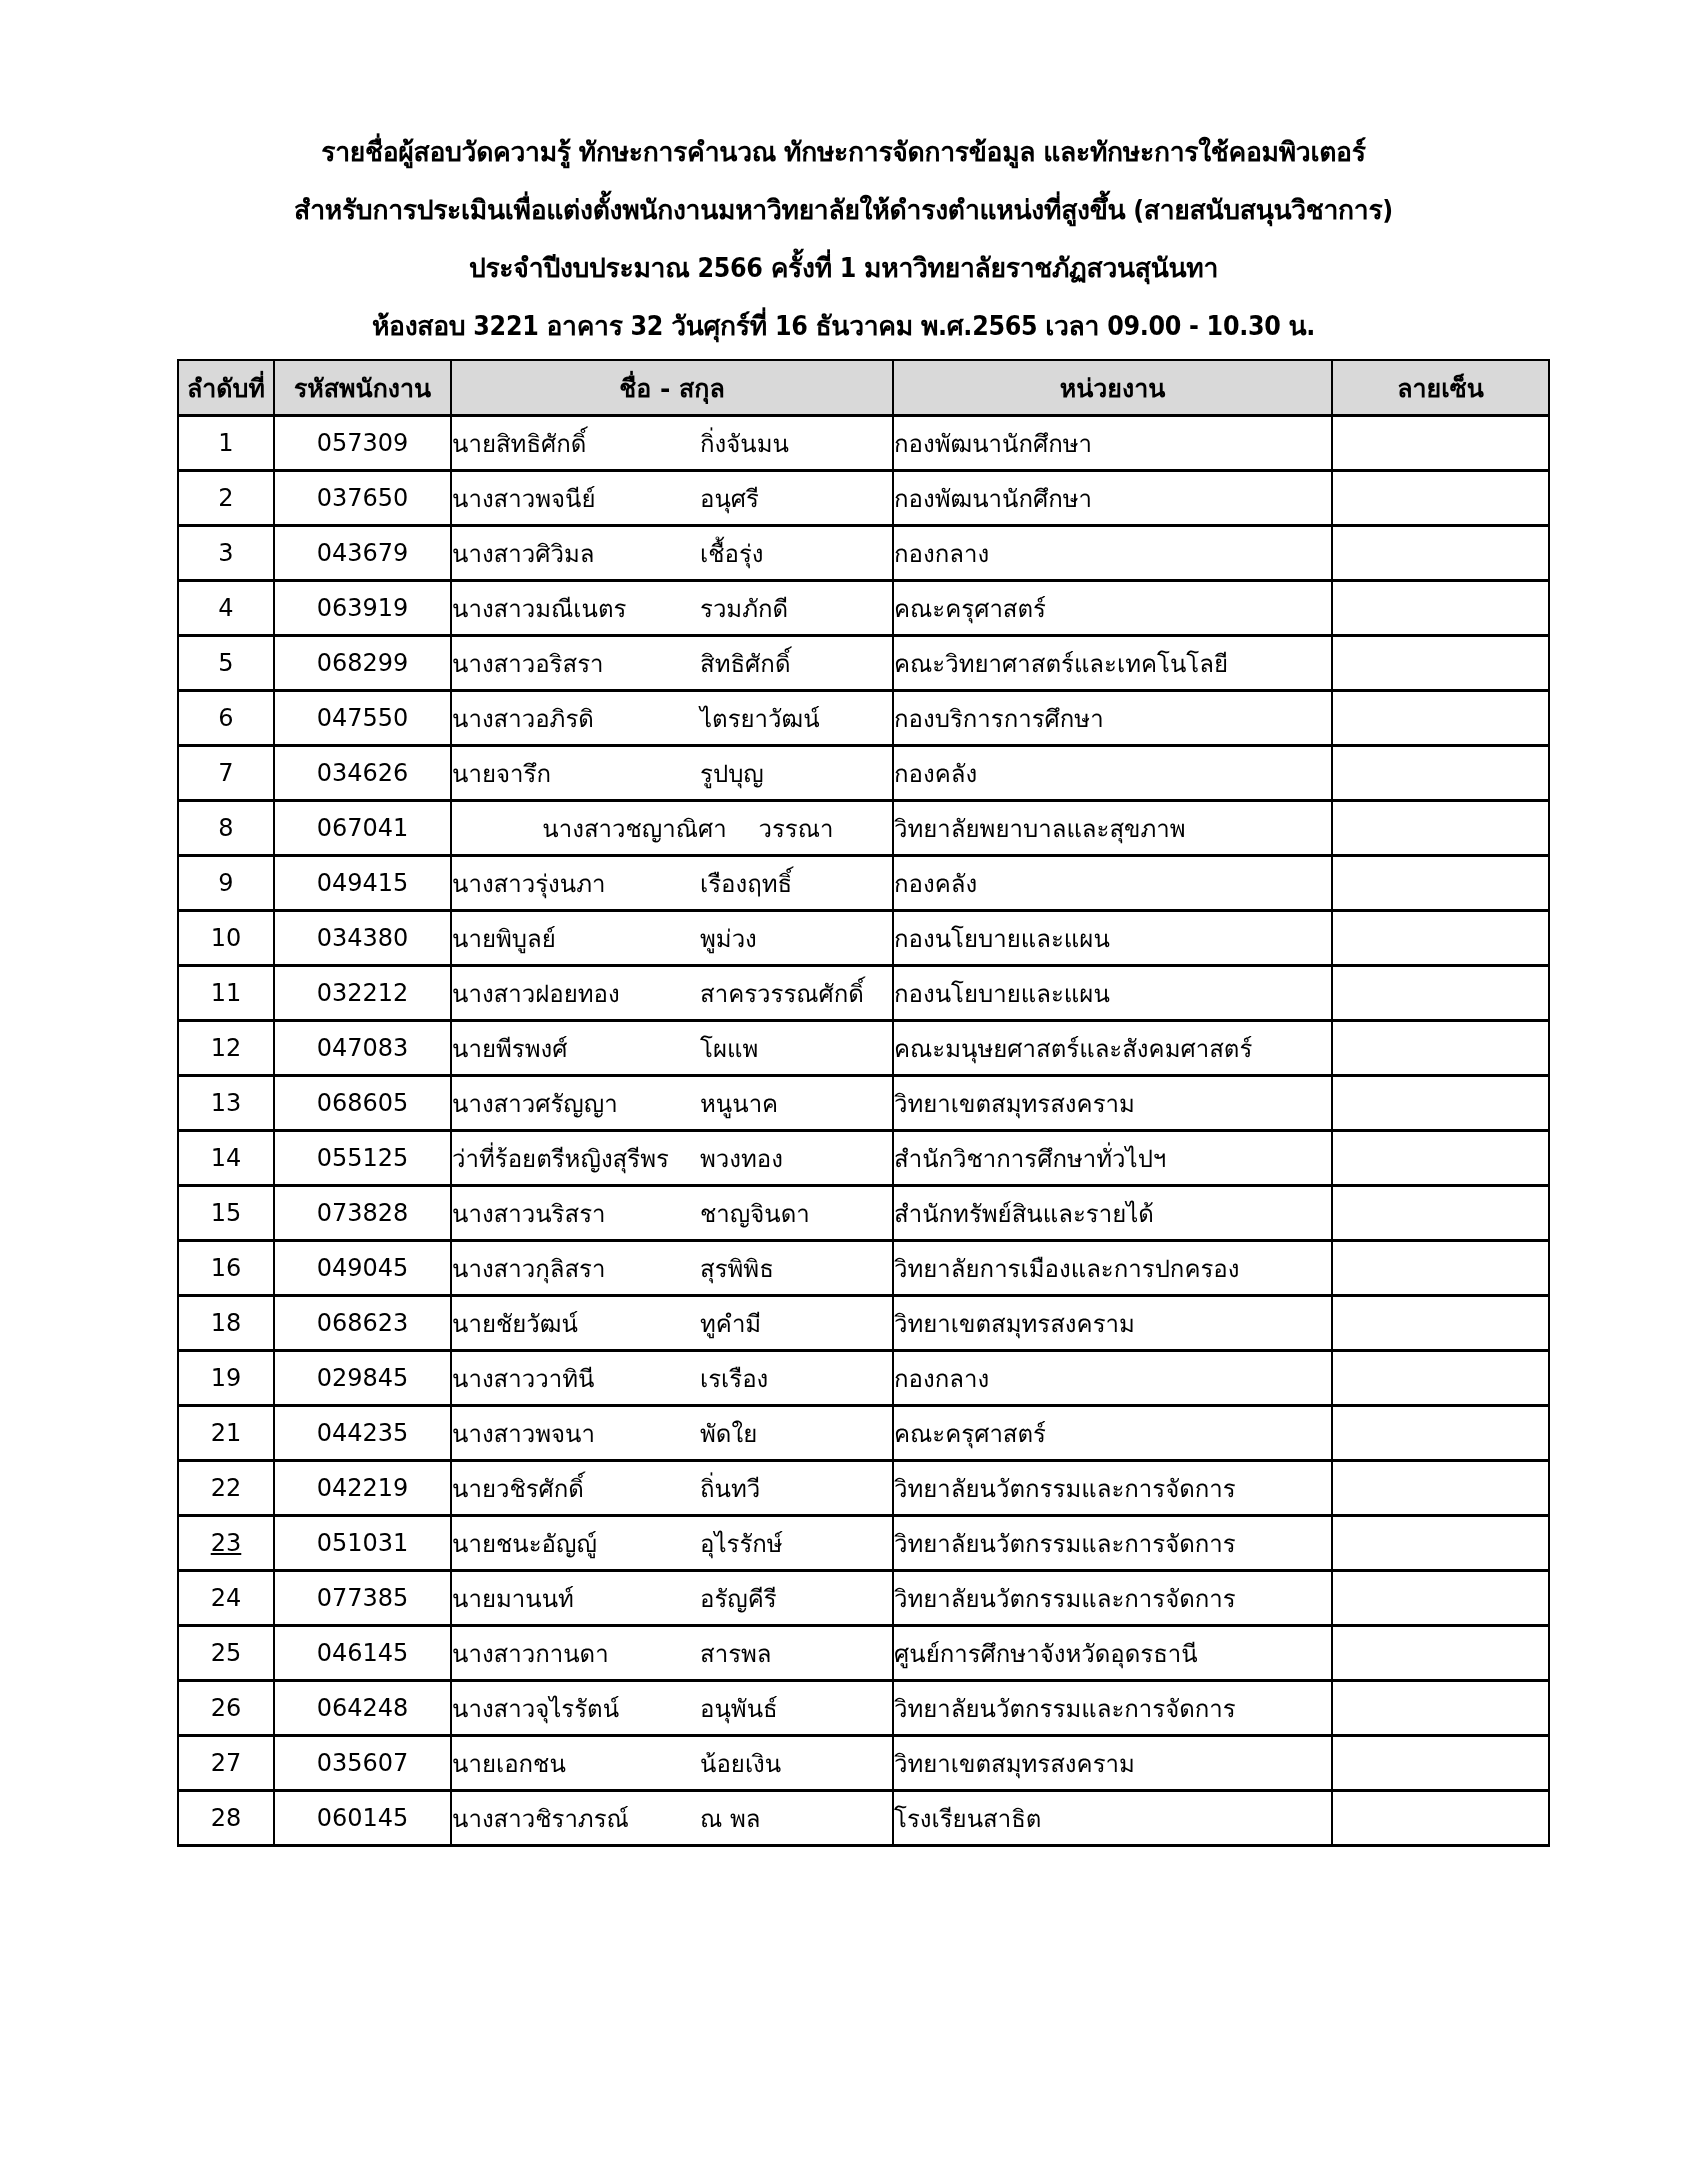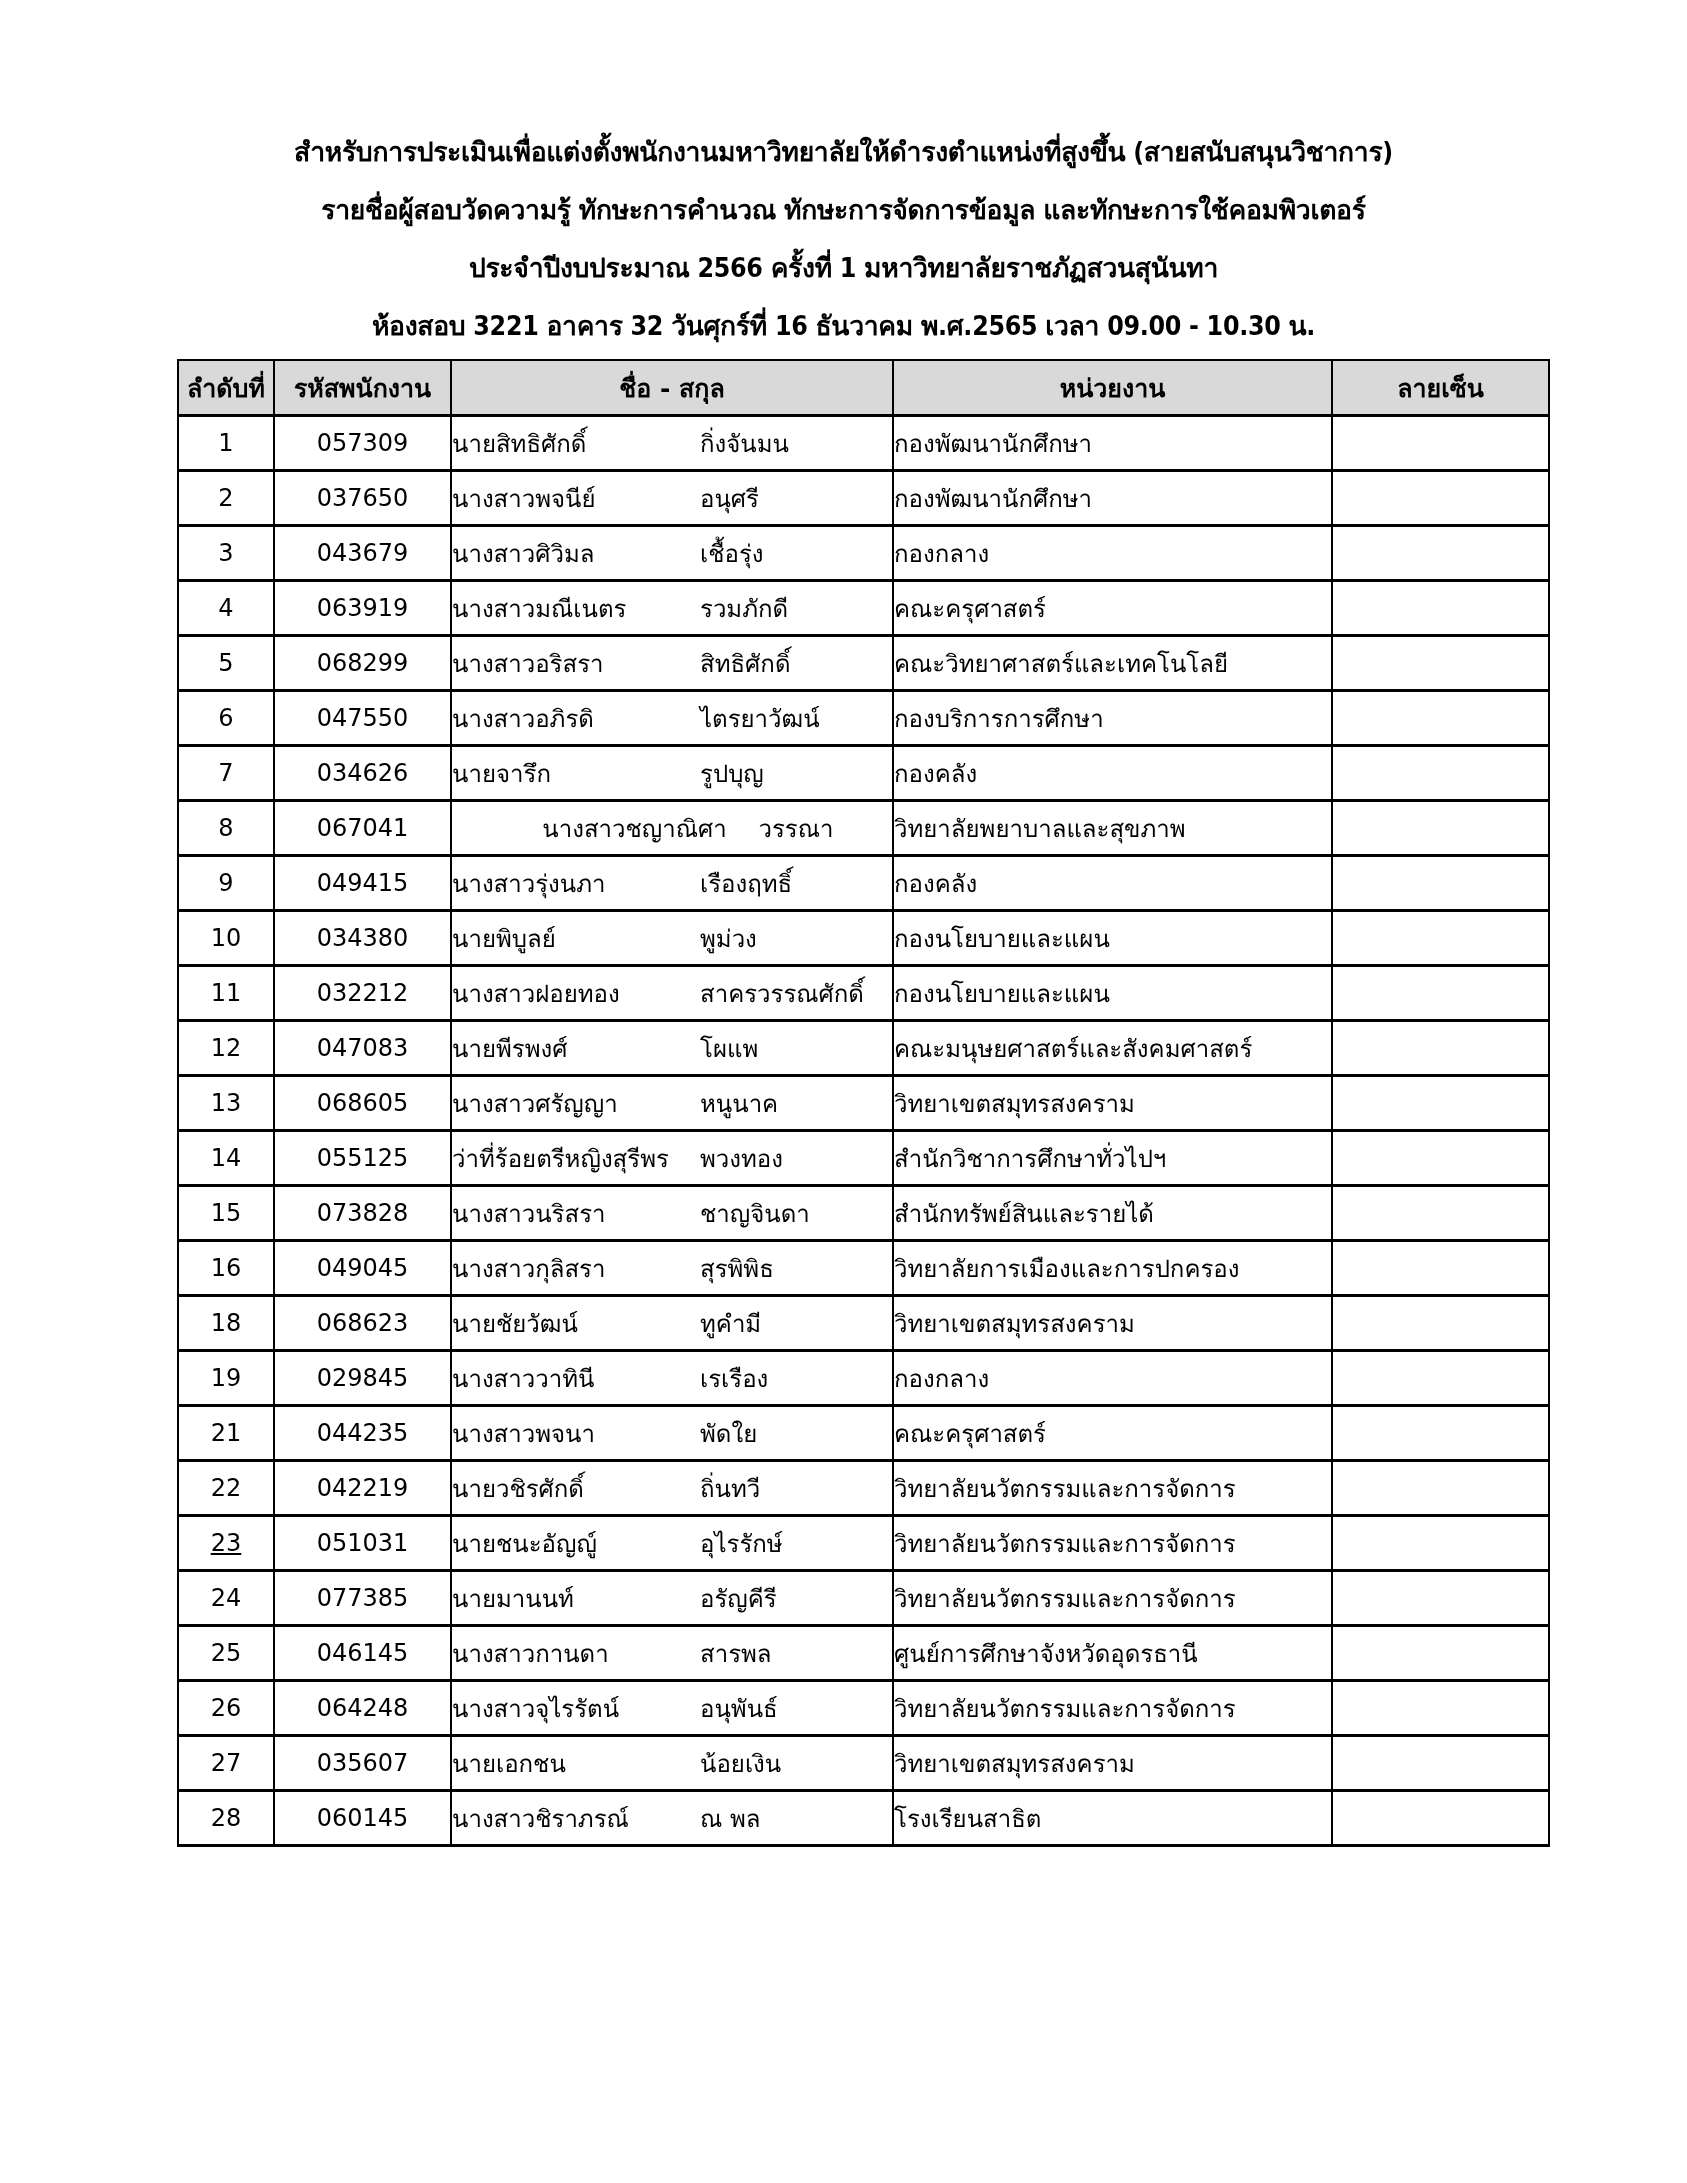--- a/index.html
+++ b/index.html
@@ -76,22 +76,22 @@
     col.w-no { width: 96px; }
     col.w-code { width: 177px; }
     col.w-name { width: 442px; }
     col.w-unit { width: 439px; }
     col.w-sign { width: 217px; }
   </style>
 </head>
 <body>
 
 <div class="title-block">
+  <div class="title-line">รายชื่อผู้สอบวัดความรู้ ทักษะการคำนวณ ทักษะการจัดการข้อมูล และทักษะการใช้คอมพิวเตอร์</div>
   <div class="title-line">สำหรับการประเมินเพื่อแต่งตั้งพนักงานมหาวิทยาลัยให้ดำรงตำแหน่งที่สูงขึ้น (สายสนับสนุนวิชาการ)</div>
-  <div class="title-line">รายชื่อผู้สอบวัดความรู้ ทักษะการคำนวณ ทักษะการจัดการข้อมูล และทักษะการใช้คอมพิวเตอร์</div>
   <div class="title-line">ประจำปีงบประมาณ 2566 ครั้งที่ 1 มหาวิทยาลัยราชภัฏสวนสุนันทา</div>
   <div class="title-line">ห้องสอบ 3221 อาคาร 32 วันศุกร์ที่ 16 ธันวาคม พ.ศ.2565 เวลา 09.00 - 10.30 น.</div>
 </div>
 
 <table class="roster">
   <colgroup>
     <col class="w-no">
     <col class="w-code">
     <col class="w-name">
     <col class="w-unit">

